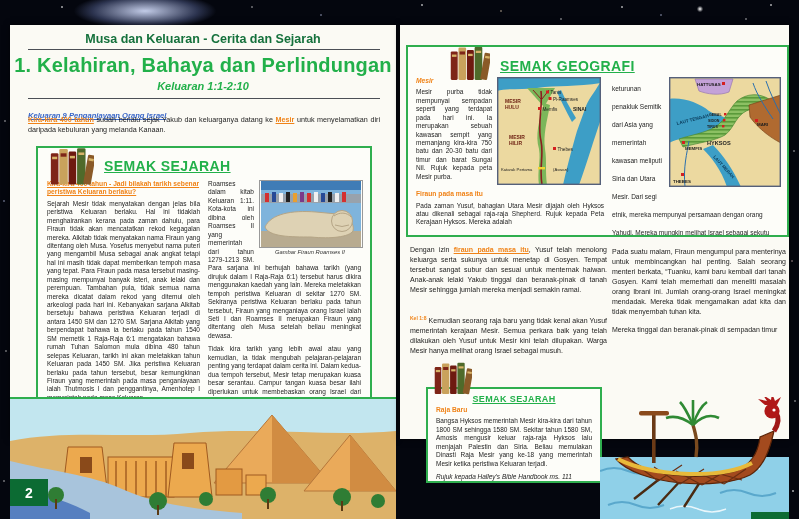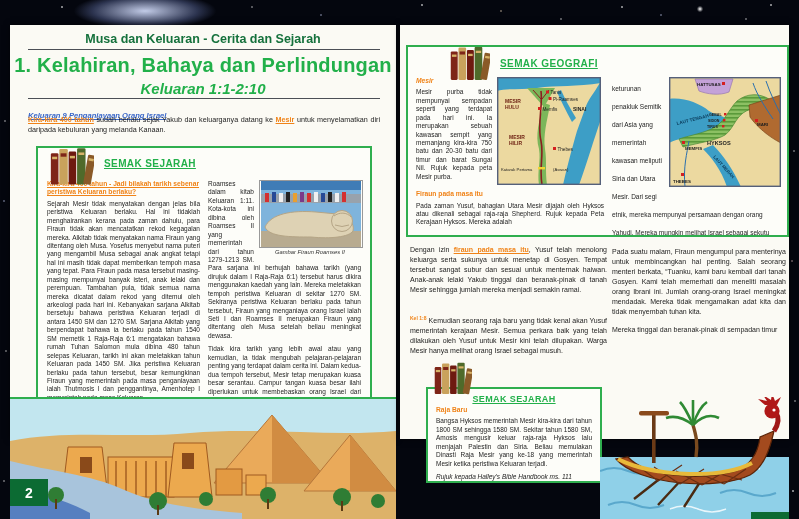--- a/index.html
+++ b/index.html
@@ -36,32 +36,32 @@
   .page-left{left:10px;width:386px;}
   .page-right{left:400px;width:389px;}
 
   .hdr{position:absolute;top:7px;left:0;width:100%;text-align:center;
        color:#15713c;font-weight:bold;font-size:12.5px;}
   .rule{position:absolute;left:18px;right:16px;height:0;border-top:1.6px solid #4b4f55;}
   .r1{top:24px;} .r2{top:73px;}
   .title{position:absolute;top:29px;left:0;width:100%;text-align:center;
          color:#22b04a;font-weight:bold;font-size:20px;letter-spacing:.2px;}
   .subtitle{position:absolute;top:55px;left:0;width:100%;text-align:center;
-            color:#22b04a;font-weight:bold;font-style:italic;font-size:15px;}
+            color:#22b04a;font-weight:bold;font-style:italic;font-size:11px;}
   .section-head{position:absolute;top:79px;left:18px;}
   .blue-link{color:#3a67c8;font-weight:bold;font-style:italic;text-decoration:underline;font-size:7.6px;}
   .intro{position:absolute;top:90px;left:18px;width:352px;margin:0;
          font-size:7.2px;line-height:1.45;color:#1d1d1d;text-align:justify;}
   .olink{color:#f08318;font-weight:bold;text-decoration:underline;}
 
   .box{position:absolute;border:2px solid #2fae4e;background:#fdfdf9;overflow:hidden;}
   .box-ss1{left:26px;top:121px;width:332px;height:286px;}
   .books{position:absolute;width:44px;height:40px;}
   .box-ss1 .books{left:12px;top:-2px;}
-  .box-title{position:absolute;color:#22b04a;font-weight:bold;font-size:10px;
+  .box-title{position:absolute;color:#22b04a;font-weight:bold;font-size:14px;
              letter-spacing:.4px;text-decoration:underline;}
   .box-ss1 .box-title{left:66px;top:10px;}
   .box-cols{display:flex;gap:8px;padding:0 9px;margin-top:32px;}
   .box-cols .col{flex:1;min-width:0;}
   .bt{font-size:6.5px;line-height:1.3;color:#1d1d1d;text-align:justify;margin:0 0 5px;}
   .it{font-style:italic;}
   .oheading{color:#f08318;font-weight:bold;font-size:6.7px;line-height:1.25;margin:0 0 3px;}
   .u{text-decoration:underline;}
   .photo-wrap{float:right;width:102px;margin:0 0 2px 5px;}
   .photo-wrap svg{display:block;width:102px;height:66px;border:1px solid #999;}

